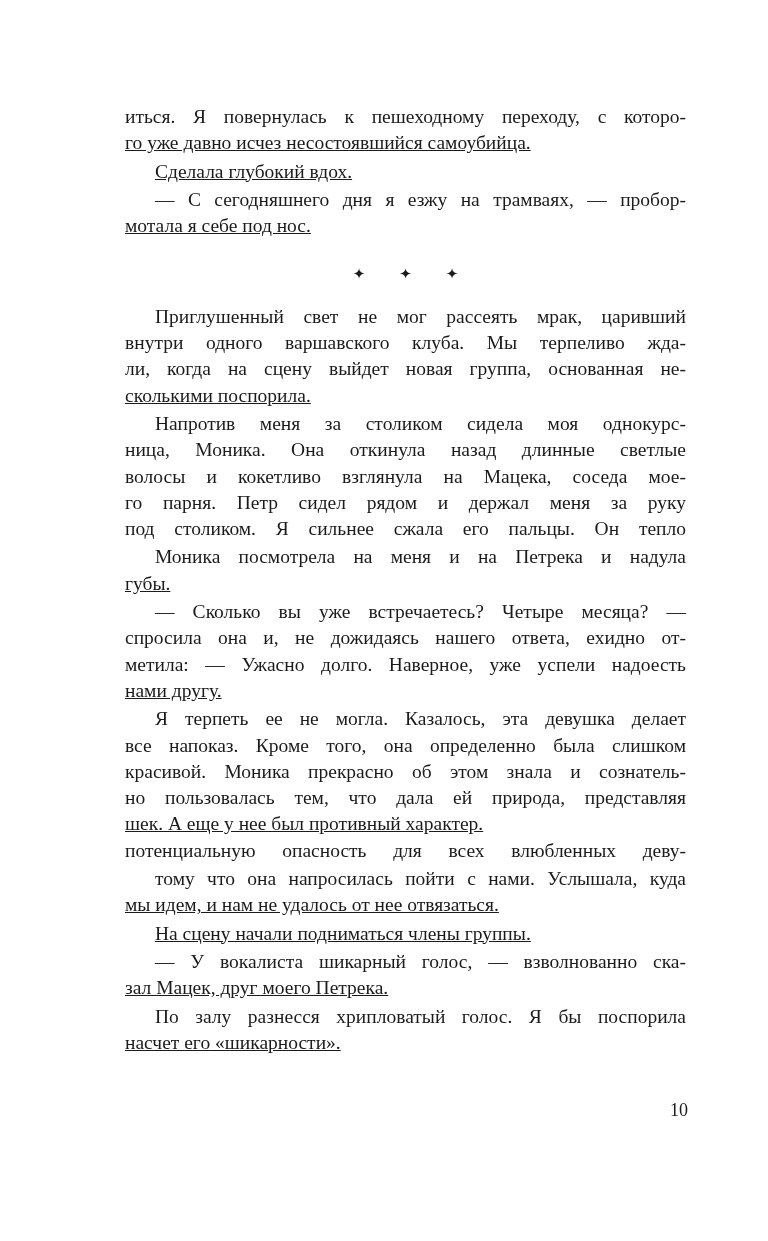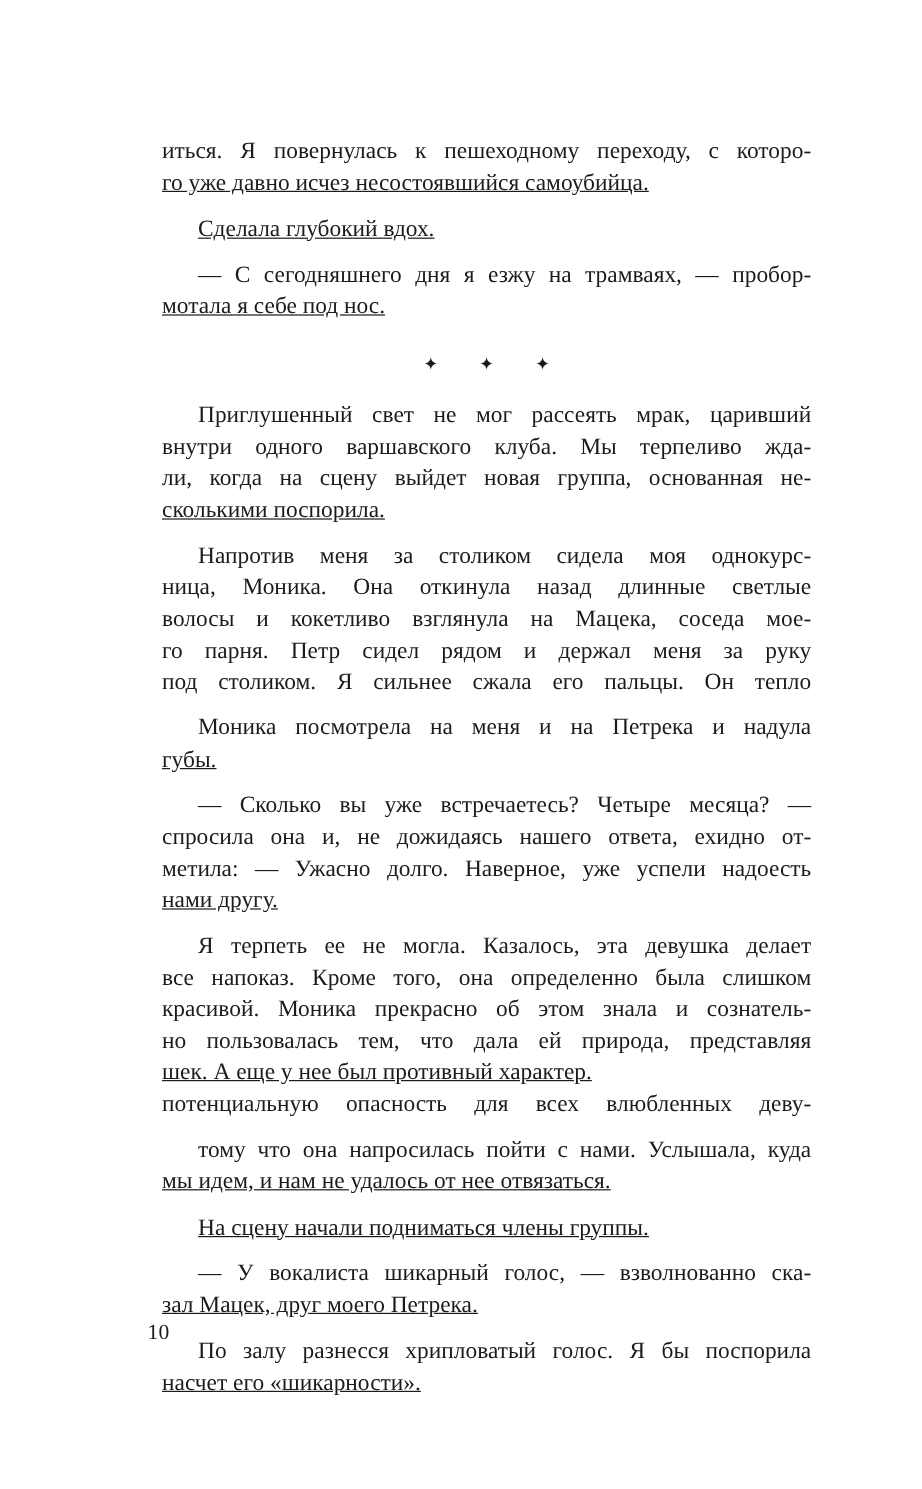--- a/index.html
+++ b/index.html
@@ -20,21 +20,21 @@
     inset: 0;
     background: #ffffff;
   }
   .text-column {
     position: absolute;
     left: 123px;
     top: 102px;
     width: 565px;
   }
   .para {
-    margin: 12px;
+    margin: 2px;
     padding: 0;
   }
   .line {
     font-size: 19.5px;
     line-height: 26.3px;
     text-align: justify;
     text-align-last: justify;
     white-space: normal;
   }
   .line.last {
@@ -53,21 +53,21 @@
   }
   .separator span {
     display: inline-block;
     margin: 0 17px;
   }
   .page-number {
     position: absolute;
     top: 1100px;
     left: 123px;
     width: 565px;
-    text-align: left;
+    text-align: right;
     font-size: 18px;
     color: #1b1b1b;
   }
 </style>
 </head>
 <body>
 
 <div class="book-page">
   <div class="text-column" id="text-column">
       <div class="para">

